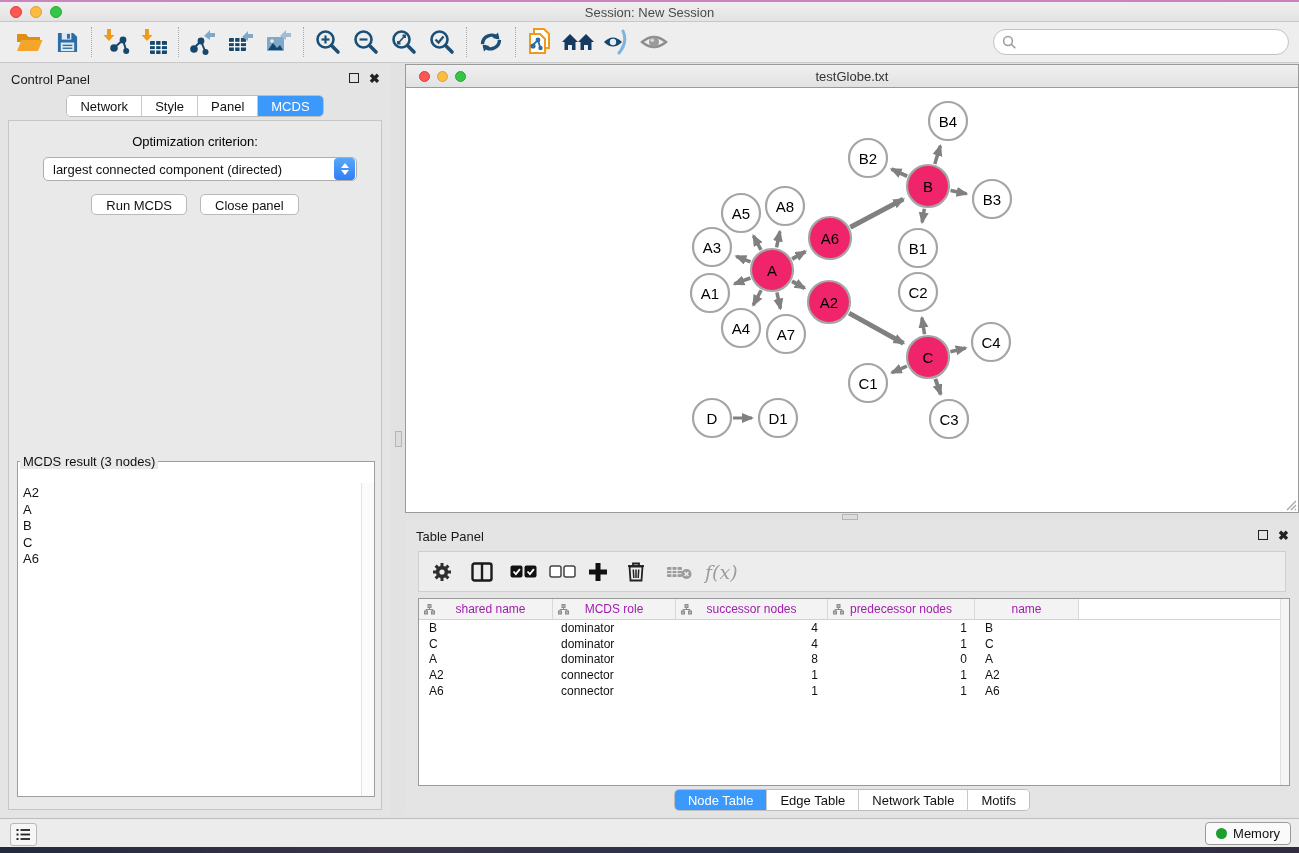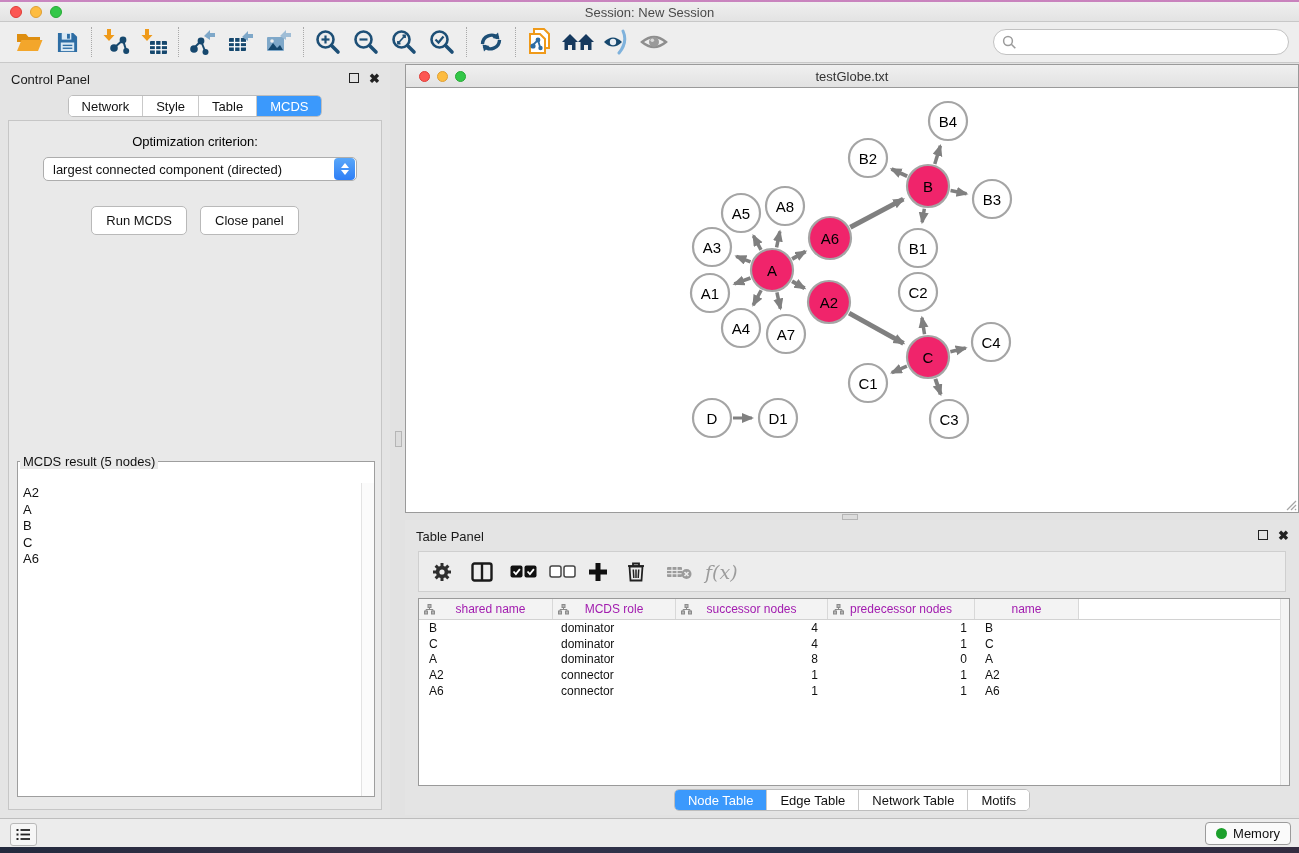--- a/index.html
+++ b/index.html
@@ -38,21 +38,21 @@
   #cp-tabs { position:absolute; left:0; right:0; top:32px; display:flex; justify-content:center; }
 
   #cp-content { position:absolute; left:8px; top:57px; width:374px; height:690px; background:#E9E9E9; border:1px solid #C6C6C6; }
   #opt-label { position:absolute; left:0; right:0; top:13px; text-align:center; font-size:13px; color:#000000; }
   #criterion { position:absolute; left:34px; top:36px; width:314px; height:24px; background:#fff; border:1px solid #ADADAD; border-radius:5px; display:flex; align-items:center; }
   #criterion .val { flex:1; font-size:13px; padding-left:9px; color:#111; white-space:nowrap; overflow:hidden; }
   #criterion .stepper { width:21px; height:22px; border-radius:4px; background:linear-gradient(#59A7F9,#2E7EF6); margin-right:1px; display:flex; flex-direction:column; align-items:center; justify-content:center; gap:2px; }
   .chev-up { width:0; height:0; border-left:4px solid transparent; border-right:4px solid transparent; border-bottom:5px solid #fff; }
   .chev-dn { width:0; height:0; border-left:4px solid transparent; border-right:4px solid transparent; border-top:5px solid #fff; }
   #cp-buttons { position:absolute; left:0; right:0; top:73px; display:flex; justify-content:center; gap:13px; }
-  .mac-btn { background:#fff; border:1px solid #B9B9B9; border-radius:5px; font-size:13px; color:#111; padding:3px 14px; height:29px; font-family:"Liberation Sans",sans-serif;margin-top:12px; }
+  .mac-btn { background:#fff; border:1px solid #B9B9B9; border-radius:5px; font-size:13px; color:#111; padding:3px 14px; height:21px; font-family:"Liberation Sans",sans-serif; }
 
   #result-box { position:absolute; left:8px; top:333px; width:358px; height:343px; border:1px solid #9E9E9E; background:#fff; }
   #result-box legend { font-size:13px; color:#111; background:#E9E9E9; padding:0 3px; margin-left:2px; }
   #result-list { position:absolute; left:0; top:0; right:13px; bottom:0; padding:2px 0 0 5px; font-size:13px; color:#111; line-height:16.5px; }
   #result-scroll { position:absolute; right:0; top:0; bottom:0; width:13px; background:#FBFBFB; border-left:1px solid #E3E3E3; }
   .rb-inner { position:absolute; left:0; right:0; top:14px; bottom:0; }
 
   
   #net-window { left:405px; top:64px; width:894px; height:449px; background:#fff; border:1px solid #9A9A9A; }
   #net-titlebar { position:absolute; left:0; top:0; right:0; height:23px; background:linear-gradient(#F0F0F0,#E2E2E2); border-bottom:1px solid #9A9A9A; }
@@ -271,39 +271,39 @@
 <div id="control-panel" class="abs">
   <div class="panel-title">Control Panel</div>
   <div class="panel-icons">
     <div class="float-box"></div>
     <div class="xmark">✖</div>
   </div>
   <div id="cp-tabs">
     <div class="segmented">
       <div class="segment">Network</div>
       <div class="segment">Style</div>
-      <div class="segment">Table</div>
+      <div class="segment">Panel</div>
       <div class="segment selected">MCDS</div>
     </div>
   </div>
   <div id="cp-content">
     <div id="opt-label">Optimization criterion:</div>
     <div id="criterion">
       <div class="val">largest connected component (directed)</div>
       <div class="stepper">
         <div class="chev-up"></div>
         <div class="chev-dn"></div>
       </div>
     </div>
     <div id="cp-buttons">
       <button class="mac-btn">Run MCDS</button>
       <button class="mac-btn">Close panel</button>
     </div>
     <fieldset id="result-box">
-      <legend>MCDS result (5 nodes)</legend>
+      <legend>MCDS result (3 nodes)</legend>
       <div class="rb-inner">
         <div id="result-list">
           <div>A2</div>
           <div>A</div>
           <div>B</div>
           <div>C</div>
           <div>A6</div>
         </div>
         <div id="result-scroll"></div>
       </div>

